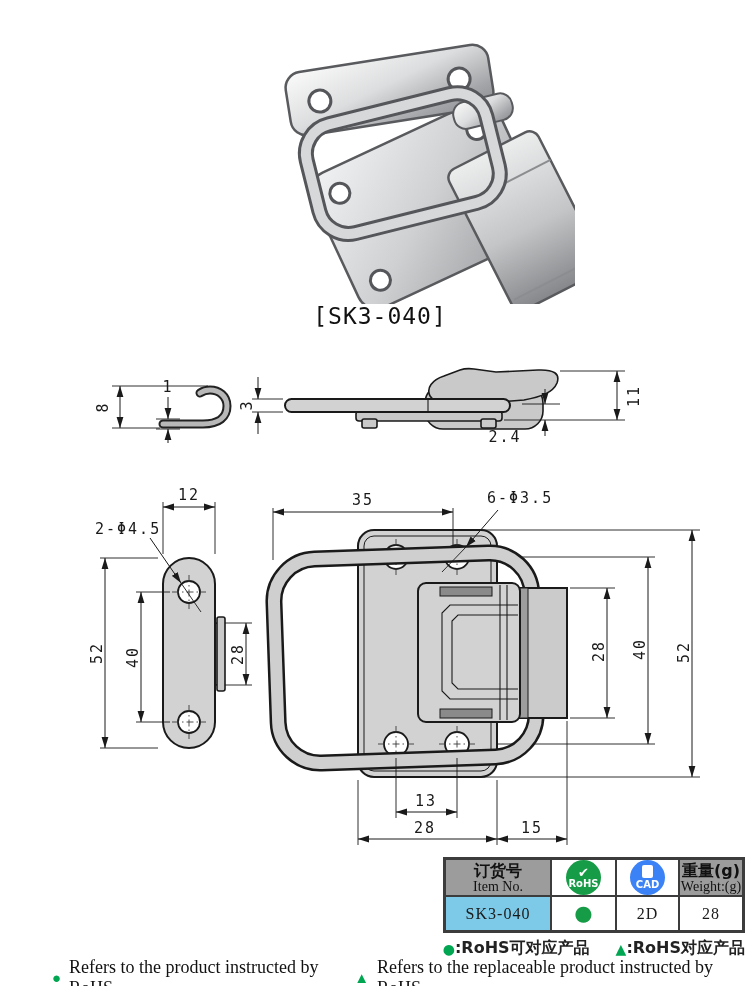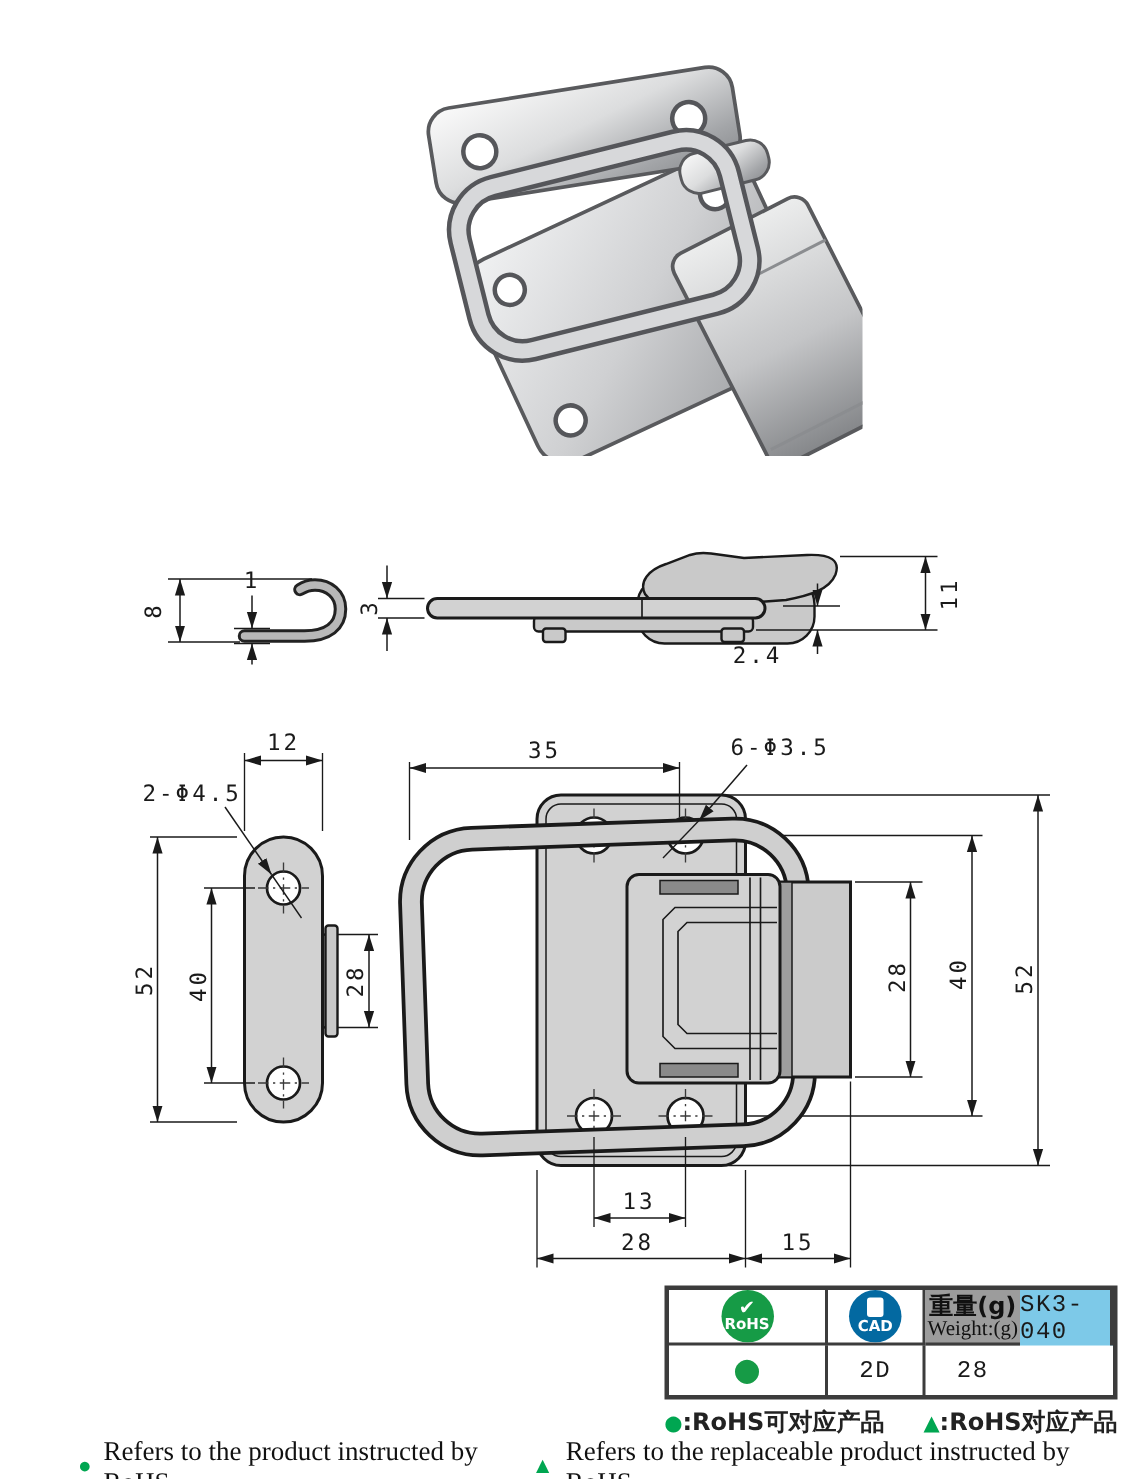--- a/index.html
+++ b/index.html
@@ -25,26 +25,26 @@
               box-sizing:border-box;background:#fff;}
   .cell{border-right:2px solid #3c3c3c;border-bottom:2px solid #3c3c3c;
         display:flex;align-items:center;justify-content:center;flex-direction:column;
         overflow:hidden;}
   .cell.last{border-right:none;}
   .cell.bot{border-bottom:none;}
   .cell.head{background:#9c9c9c;}
   .zh{font-size:16px;font-weight:600;line-height:17px;color:#111;}
   .en{font-family:"Liberation Serif",serif;font-size:14px;line-height:15px;color:#111;}
   .item-cell{background:#7dc9e8;}
-  .mono{font-family:Liberation Mono, monospace;font-size:16px;letter-spacing:1px;}
+  .mono{font-family:Liberation Serif, serif;font-size:16px;letter-spacing:1px;}
   .dot-green{color:#169b46;font-size:21px;line-height:21px;}
   .badge{width:35px;height:35px;border-radius:50%;display:flex;flex-direction:column;
          align-items:center;justify-content:center;color:#fff;}
   .badge-rohs{background:#169b46;}
-  .badge-cad{background:#0369a1;}
+  .badge-cad{background:#3b82f6;}
   .badge .chk{font-size:13px;line-height:11px;font-weight:bold;}
   .badge .doc{width:11px;height:13px;background:#fff;border-radius:2px;margin-bottom:1px;}
   .badge .blabel{font-size:10px;font-weight:bold;letter-spacing:0;}
   
   .legend-zh{top:938px;right:5px;font-size:16px;font-weight:600;color:#222;
              display:flex;gap:26px;}
   .legend-zh .sym{color:#00a651;font-size:14px;}
   .legend-en{top:957px;left:52px;right:5px;display:flex;justify-content:space-between;
              font-family:"Liberation Serif",serif;font-size:18px;color:#111;}
   .legend-en .sym{color:#00a651;font-size:15px;margin-right:8px;}
@@ -93,20 +93,21 @@
     </g>
     <g transform="rotate(-14 210 160)">
       <rect x="268" y="116" width="60" height="27" rx="12" fill="url(#gmA)" stroke="#595a5d" stroke-width="2"></rect>
     </g>
     <g transform="rotate(-14 210 160)">
       <rect x="115" y="105" width="185" height="112" rx="30" fill="none" stroke="#55565a" stroke-width="16"></rect>
       <rect x="115" y="105" width="185" height="112" rx="30" fill="none" stroke="#d7d8da" stroke-width="10"></rect>
     </g>
   </svg>
 
+  <div class="abs photo-label" style="left:280px;top:303px;width:200px">[SK3-040]</div>
 
   <svg class="abs" style="left:60px;top:352px" width="620" height="122" viewBox="60 352 620 122">
     <defs>
       <marker id="arwA" markerWidth="12" markerHeight="8" refX="11" refY="4" orient="auto-start-reverse">
         <path d="M0,0.6 L11,4 L0,7.4 Z" fill="#1a1a1a"></path>
       </marker>
     </defs>
 
     <g>
       <path d="M163,424 L203,424 C219,424 227,417 227,406 C227,396 219,390 210,390 C206,390 203,391 200,393" fill="none" stroke="#222" stroke-width="9" stroke-linecap="round"></path>
@@ -259,20 +260,24 @@
       <line class="ext" x1="497" y1="780" x2="497" y2="845"></line>
       <line class="ext" x1="567" y1="721" x2="567" y2="845"></line>
       <line class="dim" x1="358" y1="839" x2="497" y2="839" marker-start="url(#arwB)" marker-end="url(#arwB)"></line>
       <text x="425" y="833" text-anchor="middle">28</text>
       <line class="dim" x1="497" y1="839" x2="567" y2="839" marker-start="url(#arwB)" marker-end="url(#arwB)"></line>
       <text x="532" y="833" text-anchor="middle">15</text>
     </g>
   </svg>
 
   <div class="abs spec-table">
+    <div class="cell head">
+      <span class="zh">订货号</span>
+      <span class="en">Item No.</span>
+    </div>
     <div class="cell">
       <div class="badge badge-rohs">
         <span class="chk">✔</span>
         <span class="blabel">RoHS</span>
       </div>
     </div>
     <div class="cell">
       <div class="badge badge-cad">
         <span class="doc"></span>
         <span class="blabel">CAD</span>

